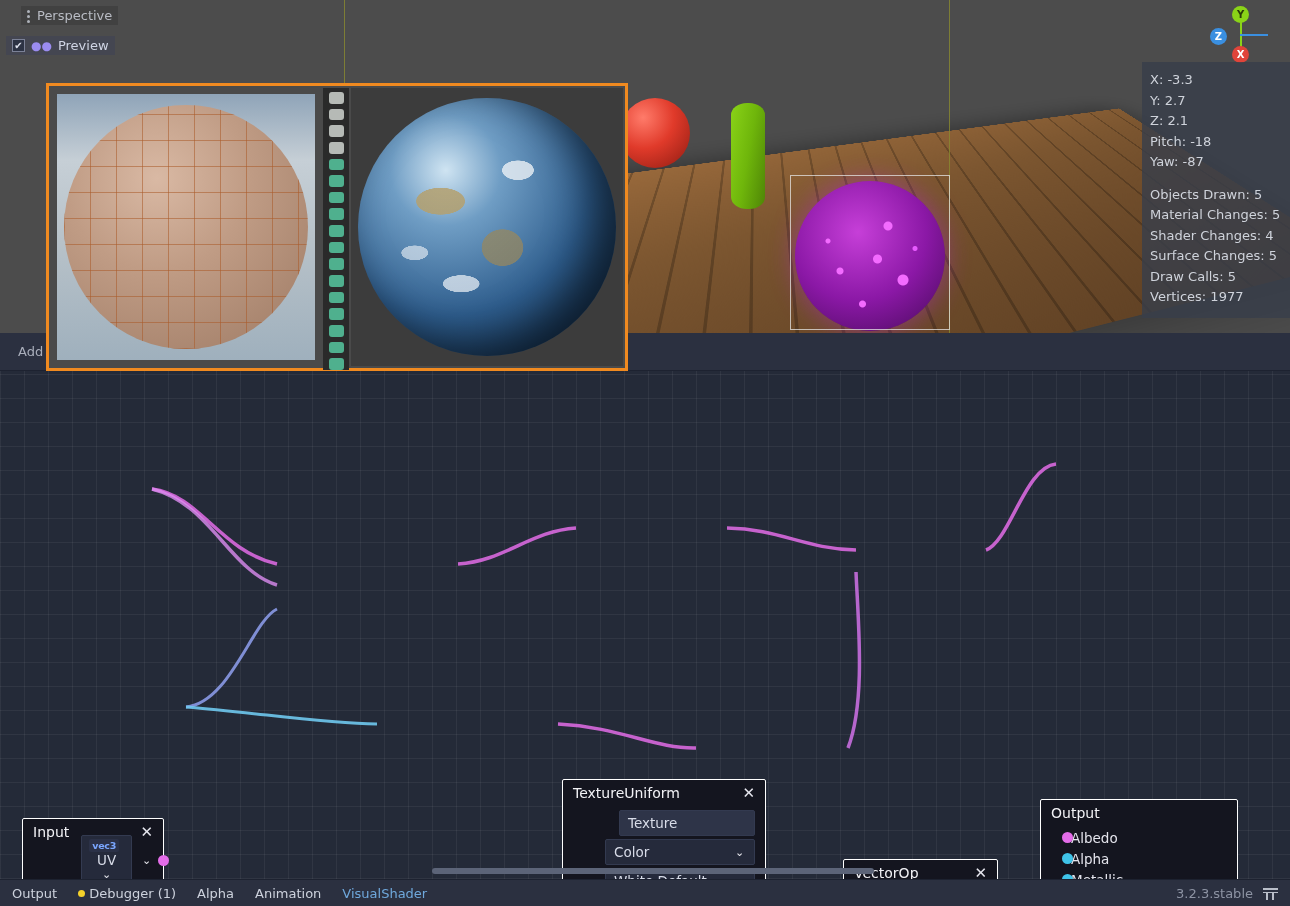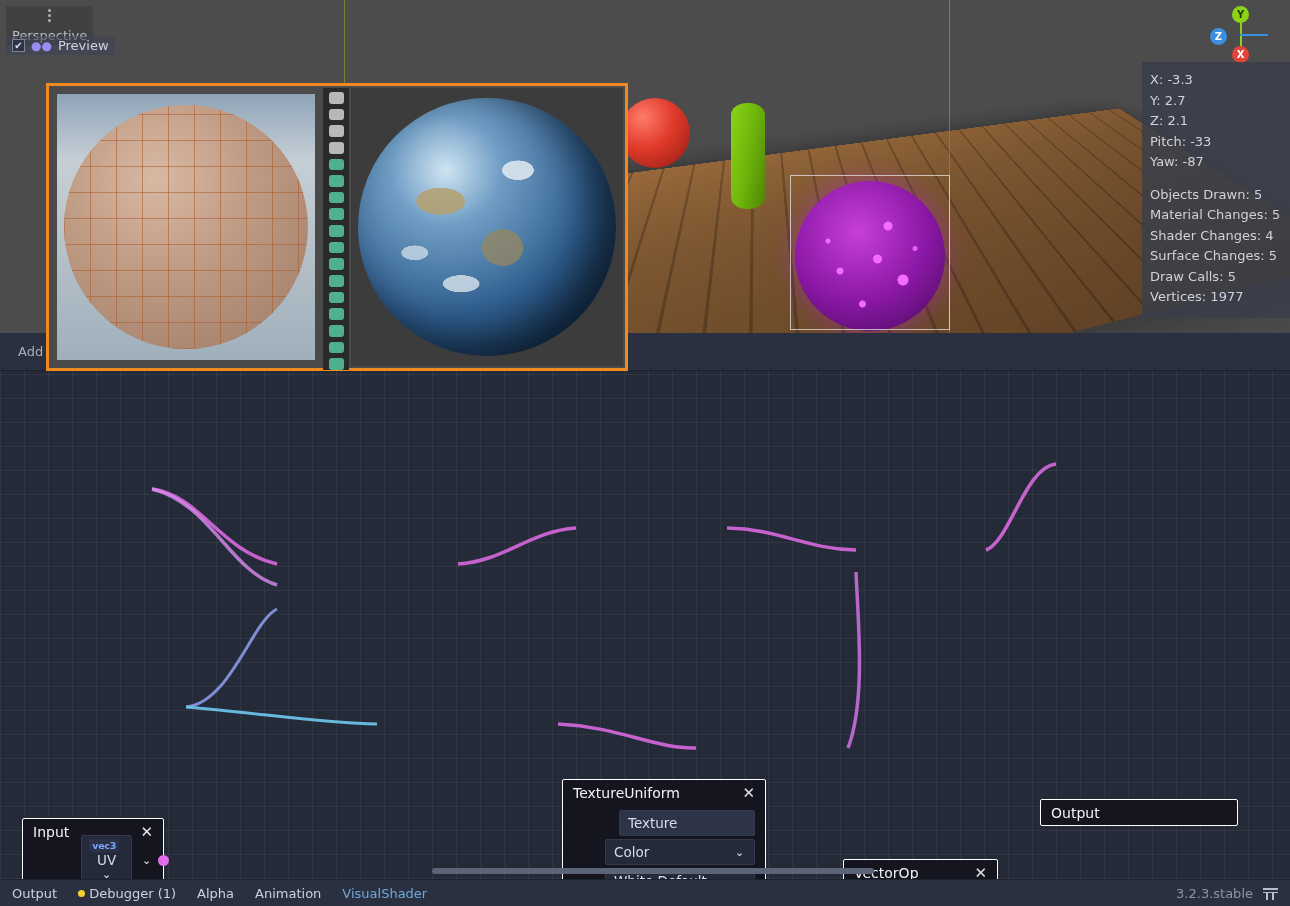--- a/index.html
+++ b/index.html
@@ -61,21 +61,21 @@
     border:1px solid rgba(230,230,230,.75);
   }
   .vp-axis-v{ position:absolute; left:344px; top:0; width:1px; height:333px; background:#8a8a30; opacity:.8;}
   .vp-axis-v2{ position:absolute; left:949px; top:0; width:1px; height:333px; background:#8a8a30; opacity:.8;}
 
   
   .vp-label{
     position:absolute; display:flex; align-items:center; gap:6px;
     padding:2px 6px; font-size:13px; color:#b9bcc4;
   }
-  #persp-label{ left:6px; top:6px; background:rgba(58,58,58,.6);flex-direction:column; }
+  #persp-label{ left:21px; top:6px; background:rgba(58,58,58,.6); }
   #preview-label{ left:6px; top:36px; background:rgba(62,66,86,.55); color:#cfd4e4;}
   .dots-icon{ display:inline-block;width:4px;height:14px;position:relative;}
   .dots-icon i{position:absolute;left:0;width:3px;height:3px;border-radius:50%;background:#aeb2ba;}
   .dots-icon i:nth-child(1){top:1px}.dots-icon i:nth-child(2){top:6px}.dots-icon i:nth-child(3){top:11px}
   .chk{ width:13px;height:13px;border:1px solid #7b8196; background:#2d3344; color:#dfe3ee;
         font-size:10px; line-height:11px; text-align:center; }
   .eye-ico{ color:#9b8cf0; font-size:12px; }
 
   
   #gizmo{ position:absolute; right:28px; top:6px; width:56px; height:58px;}
@@ -255,21 +255,21 @@
     <div class="gz-line gz-lz"></div>
     <div class="gz gz-y">Y</div>
     <div class="gz gz-x">X</div>
     <div class="gz gz-z">Z</div>
   </div>
 
   <div id="stats">
     <div>X: -3.3</div>
     <div>Y: 2.7</div>
     <div>Z: 2.1</div>
-    <div>Pitch: -33</div>
+    <div>Pitch: -18</div>
     <div>Yaw: -87</div>
     <div class="gap"></div>
     <div>Objects Drawn: 5</div>
     <div>Material Changes: 5</div>
     <div>Shader Changes: 4</div>
     <div>Surface Changes: 5</div>
     <div>Draw Calls: 5</div>
     <div>Vertices: 1977</div>
   </div>
 </div>
@@ -383,20 +383,34 @@
       <span>VectorOp</span>
       <span class="nclose">✕</span>
     </div>
 
   </div>
 
   <div class="node" id="node-output">
     <div class="nhead">
       <span>Output</span>
     </div>
+    <div class="nbody" id="output-list">
+        <div class="orow">
+          <span class="port" style="background: rgb(227, 108, 232);"></span>
+          <span class="olbl">Albedo</span>
+        </div>
+        <div class="orow">
+          <span class="port" style="background: rgb(63, 195, 232);"></span>
+          <span class="olbl">Alpha</span>
+        </div>
+        <div class="orow">
+          <span class="port" style="background: rgb(63, 195, 232);"></span>
+          <span class="olbl">Metallic</span>
+        </div>
+      </div>
   </div>
 
   <div id="hscroll"></div>
 </div>
 
 <div id="statusbar">
   <span class="sb-item">
     <span>Output</span>
   </span>
   <span class="sb-item">

